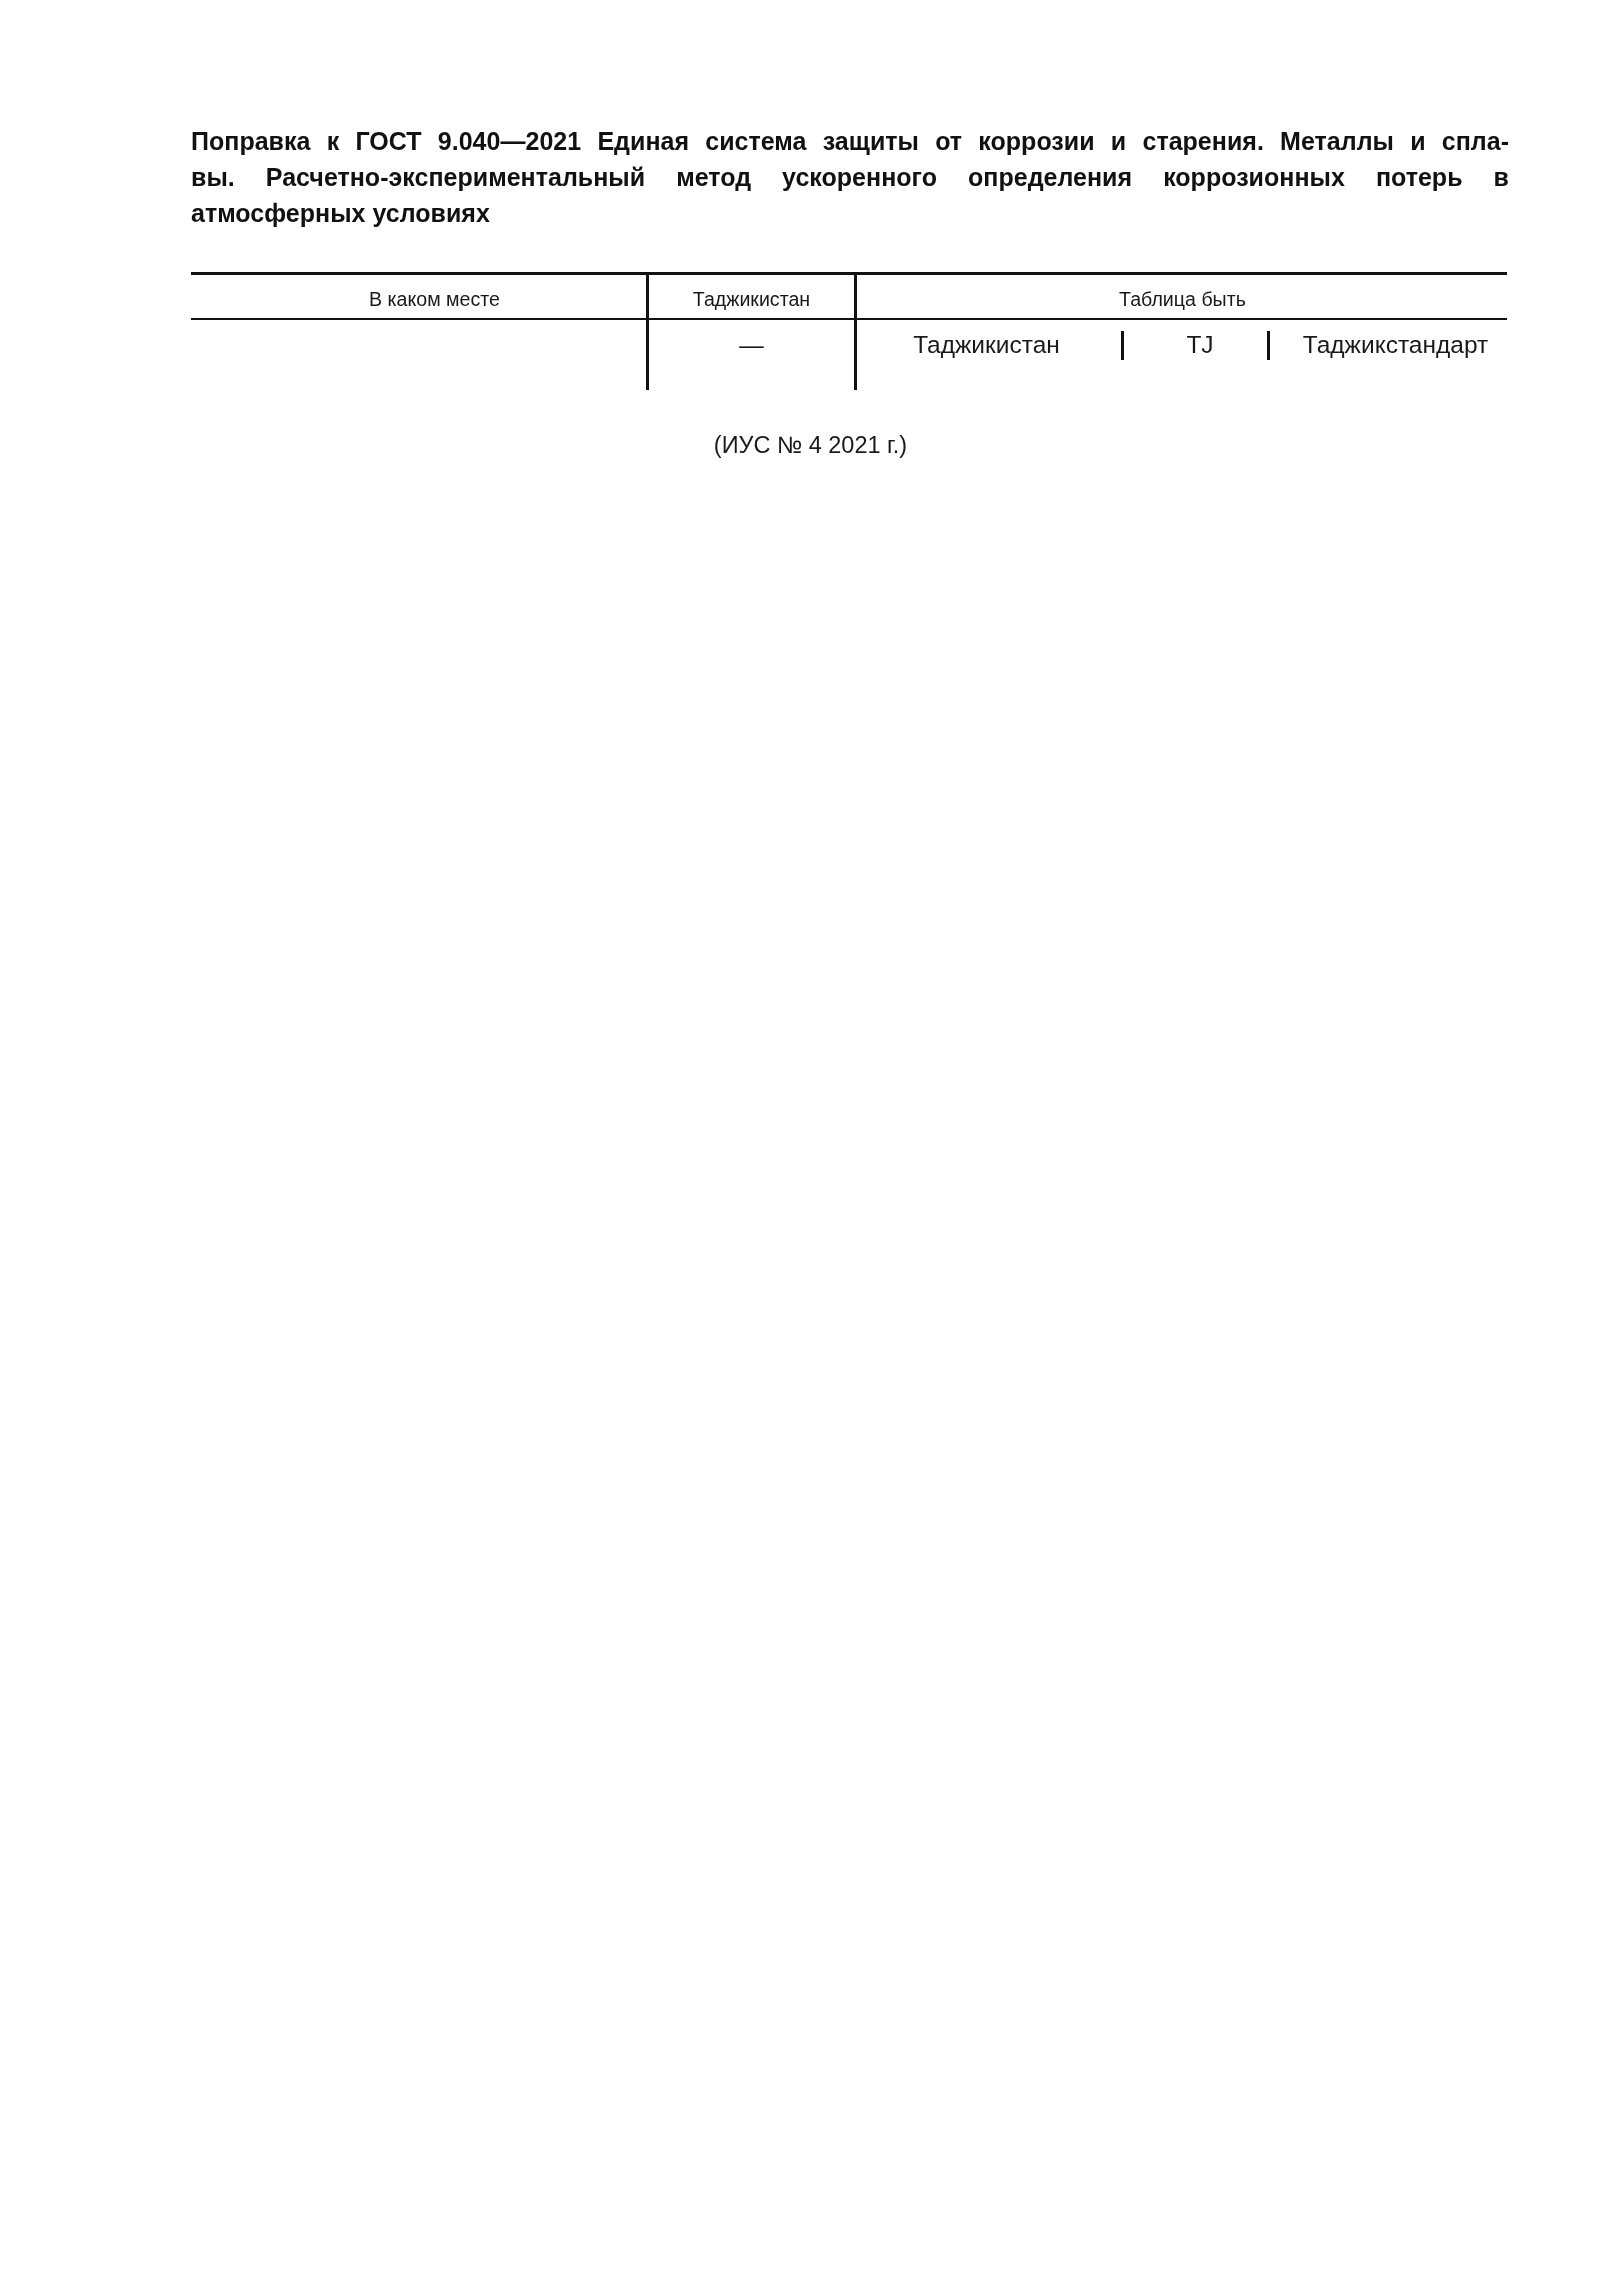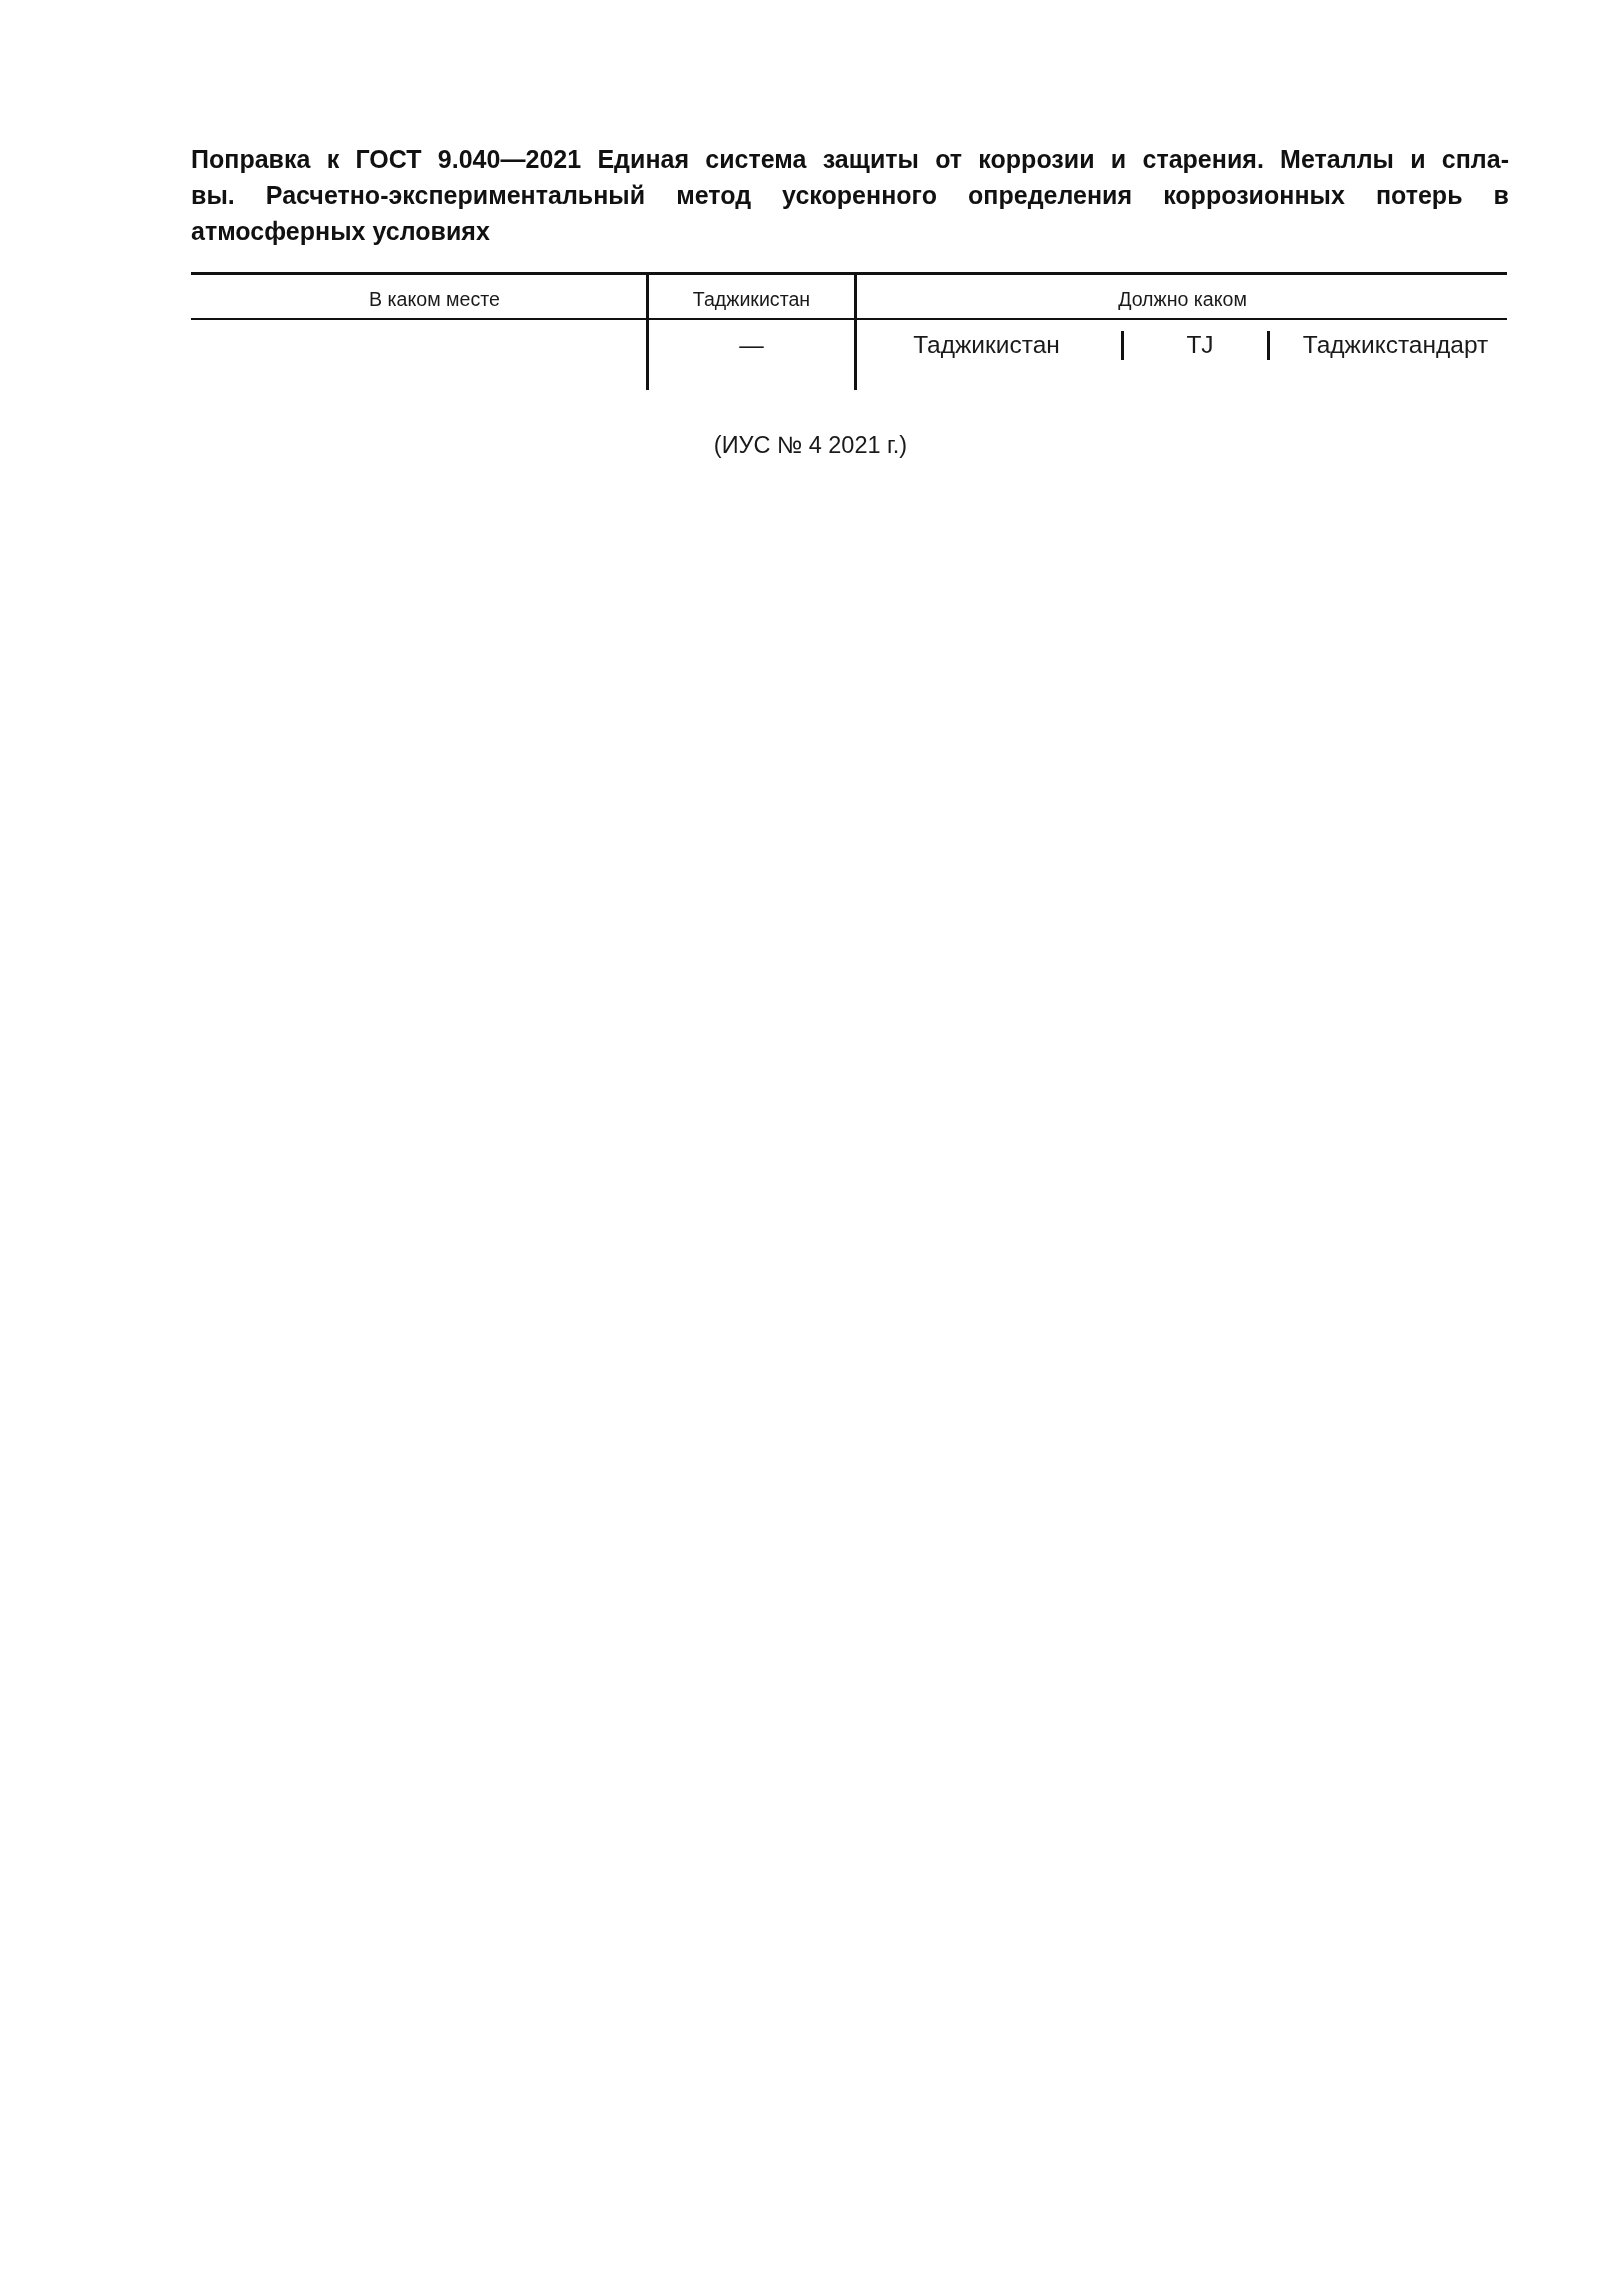--- a/index.html
+++ b/index.html
@@ -22,21 +22,21 @@
     top: 0;
     width: 1621px;
     height: 2293px;
     background: #ffffff;
   }
 
   
   .doc-title {
     position: absolute;
     left: 191px;
-    top: 141px;
+    top: 123px;
     width: 1318px;
     font-size: 25px;
     font-weight: bold;
     line-height: 36px;
     text-align: justify;
     letter-spacing: 0.02px;
     color: #111111;
   }
   .doc-title .tline {
     display: block;
@@ -182,21 +182,21 @@
   <div class="corr-table">
 
     <div class="rule rule-top"></div>
     <div class="rule rule-mid"></div>
 
     <div class="vdiv vdiv-1"></div>
     <div class="vdiv vdiv-2"></div>
 
     <div class="hdr hdr-where">В каком месте</div>
     <div class="hdr hdr-print">Таджикистан</div>
-    <div class="hdr hdr-should">Должно каком</div>
+    <div class="hdr hdr-should">Таблица быть</div>
 
 
     <div class="cell-printed">—</div>
 
     <div class="cell-should">
       <span class="sub sub-country">Таджикистан</span>
       <span class="minibar minibar-1"></span>
       <span class="sub sub-code">TJ</span>
       <span class="minibar minibar-2"></span>
       <span class="sub sub-org">Таджикстандарт</span>

